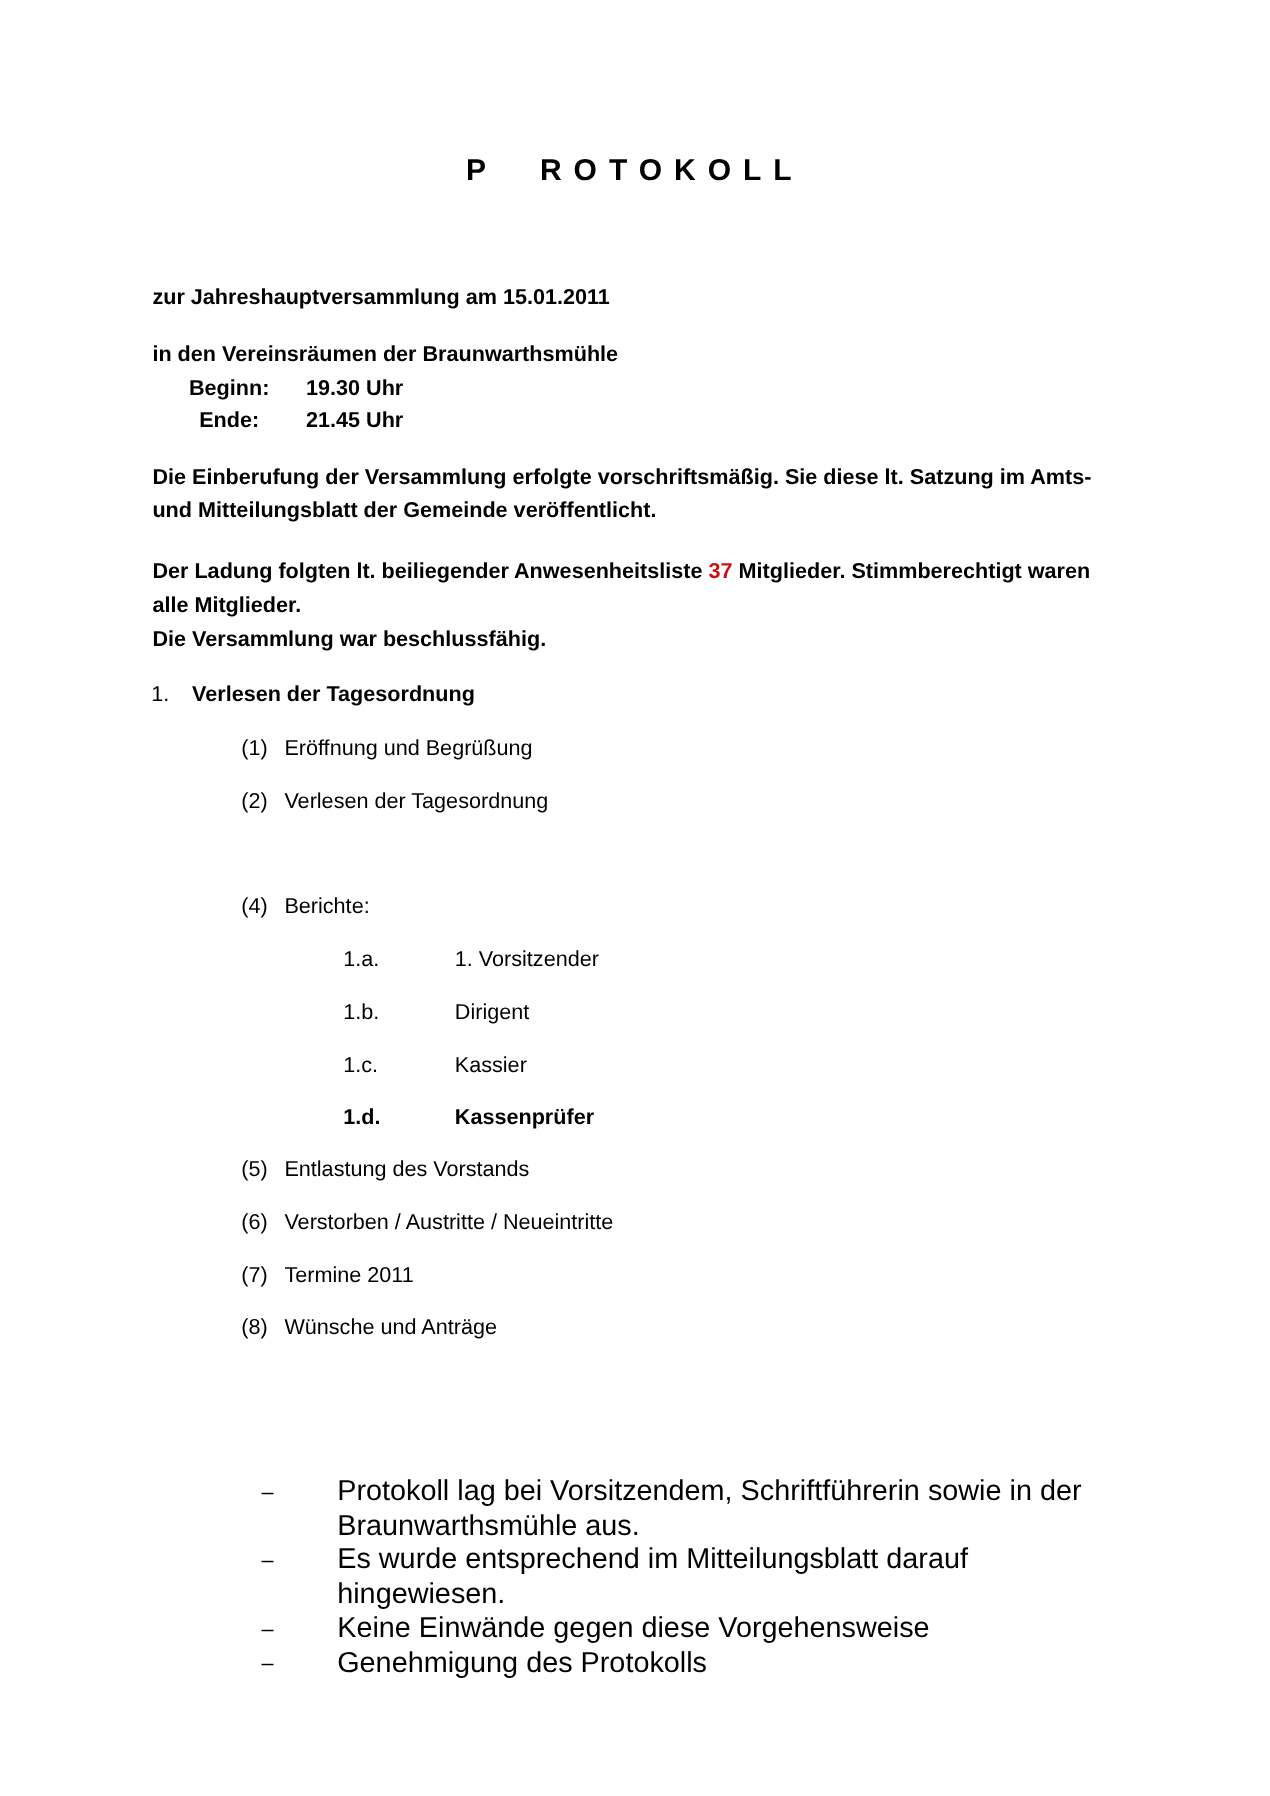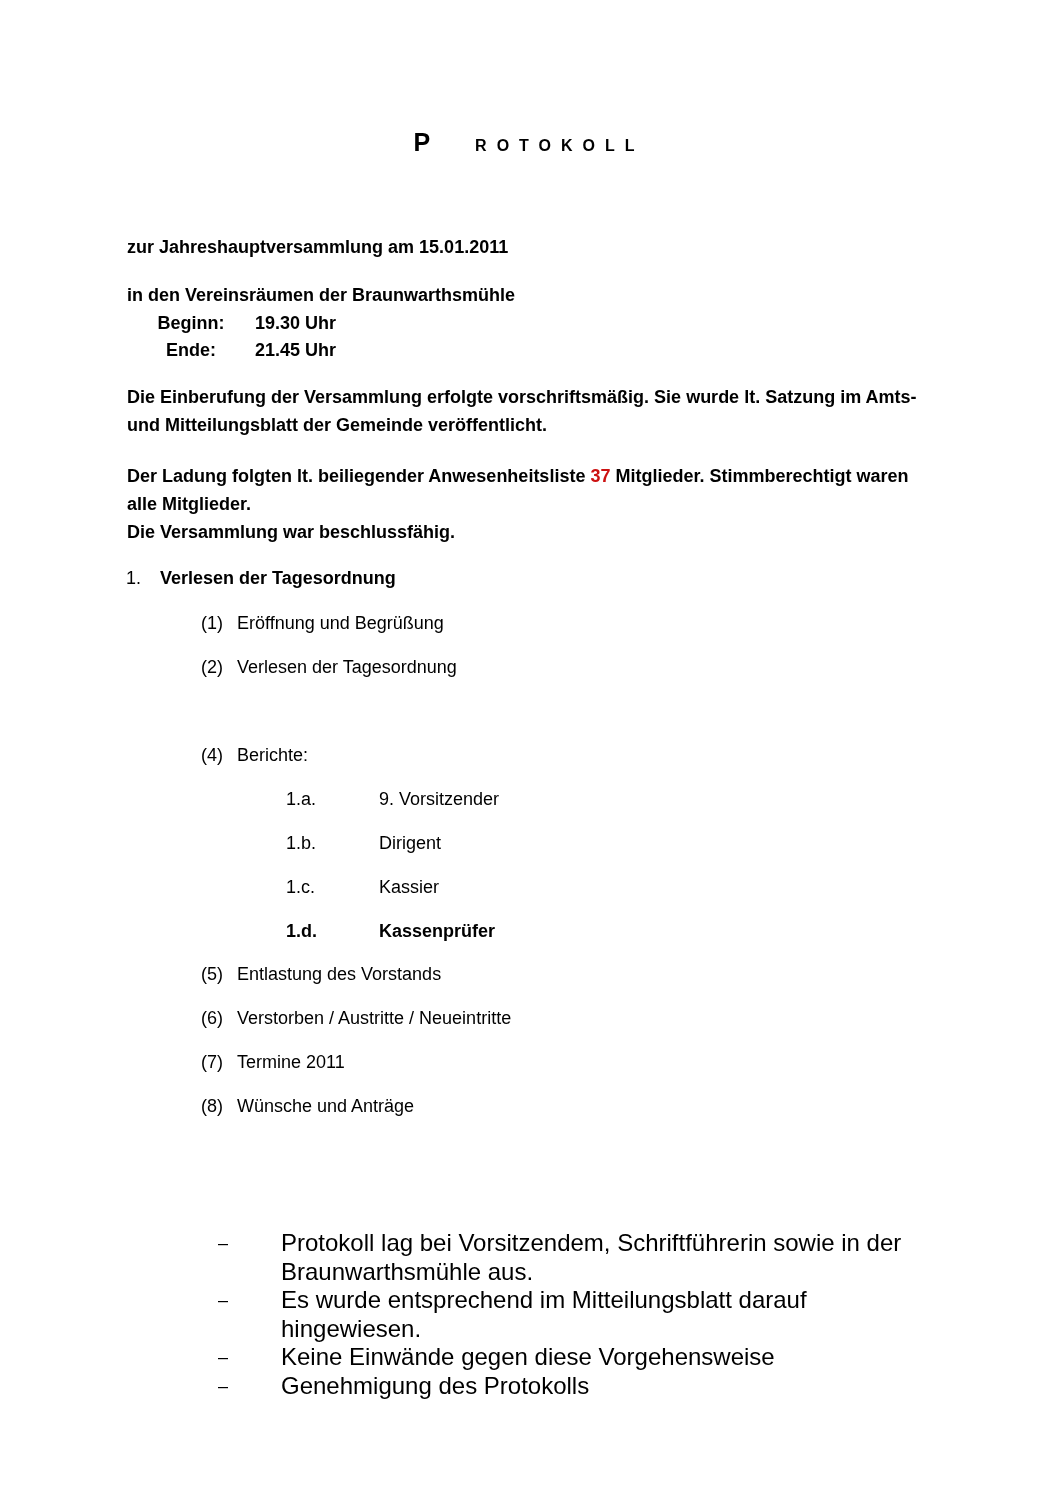--- a/index.html
+++ b/index.html
@@ -13,21 +13,21 @@
     overflow:hidden;
   }
   .abs{position:absolute;}
   .doc-title{
     top:128px;left:0;width:1058px;
     text-align:center;
     font-weight:bold;
     white-space:nowrap;
   }
   .title-first{font-size:25px;letter-spacing:10px;}
-  .title-rest{font-size:16px;letter-spacing:10px;margin-left:35px;}
+  .title-rest{font-size:25px;letter-spacing:10px;margin-left:35px;}
   .b-line{font-size:18px;line-height:28px;font-weight:bold;}
   .r-line{font-size:18px;line-height:28px;font-weight:normal;}
   .para{width:812px;}
   .meta-label{display:inline-block;width:128px;text-align:center;}
   .agenda-head{left:126px;display:flex;}
   .agenda-num{display:inline-block;width:34px;font-weight:normal;}
   .agenda-item{left:161px;margin-left:40px;}
   .item-marker{display:inline-block;width:36px;}
   .report-item{left:286px;}
   .report-marker{display:inline-block;width:93px;}
@@ -47,21 +47,21 @@
 
   <div class="abs b-line" style="top:233px;left:127px;">zur Jahreshauptversammlung am 15.01.2011</div>
   <div class="abs b-line" style="top:281px;left:127px;">in den Vereinsräumen der Braunwarthsmühle</div>
   <div class="abs b-line" style="top:309px;left:127px;">
     <span class="meta-label">Beginn:</span><span>19.30 Uhr</span>
   </div>
   <div class="abs b-line" style="top:336px;left:127px;">
     <span class="meta-label">Ende:</span><span>21.45 Uhr</span>
   </div>
 
-  <div class="abs b-line para" style="top:383px;left:127px;">Die Einberufung der Versammlung erfolgte vorschriftsmäßig. Sie wurde lt. Satzung im Amts- und Mitteilungsblatt der Gemeinde veröffentlicht.</div>
+  <div class="abs b-line para" style="top:383px;left:127px;">Die Einberufung der Versammlung erfolgte vorschriftsmäßig. Sie diese lt. Satzung im Amts- und Mitteilungsblatt der Gemeinde veröffentlicht.</div>
 
   <div class="abs b-line para" style="top:462px;left:127px;">
     <div>
       <span>Der Ladung folgten lt. beiliegender Anwesenheitsliste</span>
       <span style="color:#cc1111">37</span>
       <span>Mitglieder. Stimmberechtigt waren alle Mitglieder.</span>
     </div>
     <div>Die Versammlung war beschlussfähig.</div>
   </div>
 
@@ -74,21 +74,21 @@
     <span class="item-marker">(1)</span><span>Eröffnung und Begrüßung</span>
   </div>
   <div class="abs r-line agenda-item" style="top:653px;">
     <span class="item-marker">(2)</span><span>Verlesen der Tagesordnung</span>
   </div>
   <div class="abs r-line agenda-item" style="top:741px;">
     <span class="item-marker">(4)</span><span>Berichte:</span>
   </div>
 
   <div class="abs r-line report-item" style="top:785px;">
-    <span class="report-marker">1.a.</span><span>9. Vorsitzender</span>
+    <span class="report-marker">1.a.</span><span>1. Vorsitzender</span>
   </div>
   <div class="abs r-line report-item" style="top:829px;">
     <span class="report-marker">1.b.</span><span>Dirigent</span>
   </div>
   <div class="abs r-line report-item" style="top:873px;">
     <span class="report-marker">1.c.</span><span>Kassier</span>
   </div>
   <div class="abs r-line report-item" style="top:917px;font-weight:bold;">
     <span class="report-marker">1.d.</span><span>Kassenprüfer</span>
   </div>

